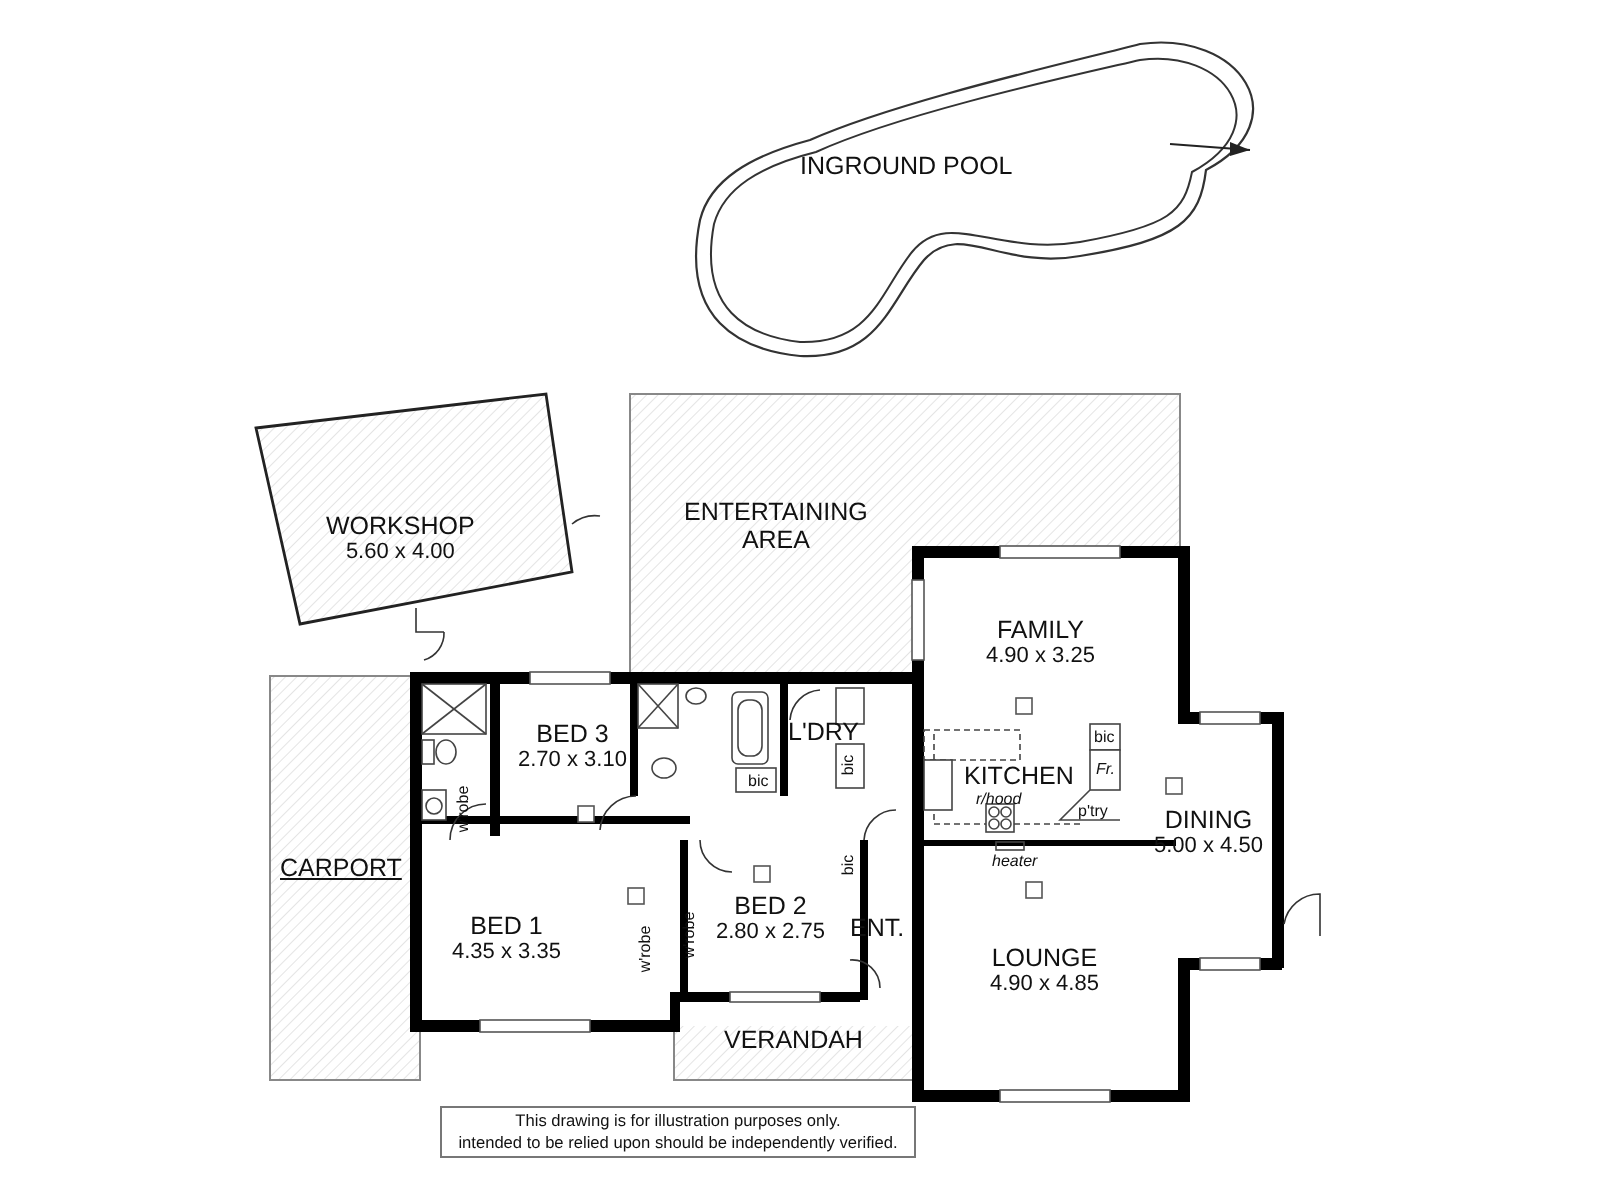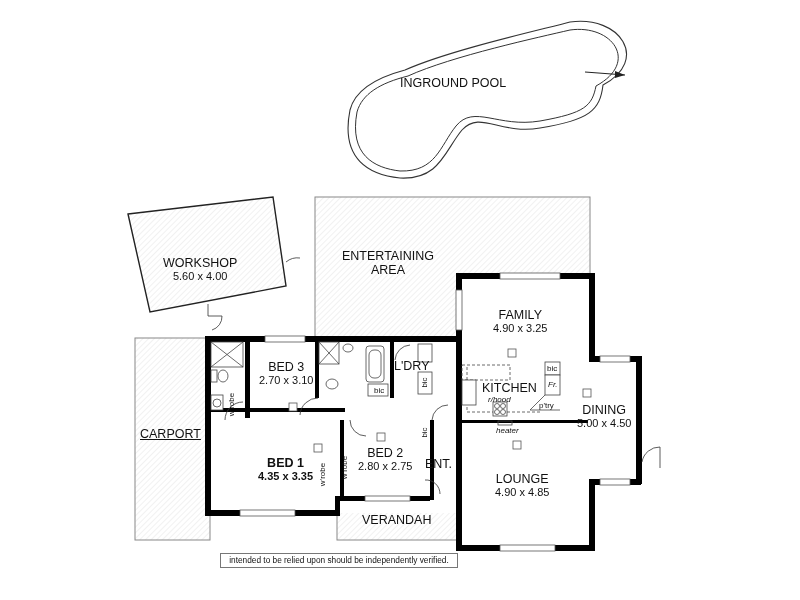--- a/index.html
+++ b/index.html
@@ -176,21 +176,21 @@
   </div>
 
 <div class="lbl" style="left:577px;top:403px;">
   <span class="name">DINING</span>
   <span class="dim">5.00 x 4.50</span>
 </div>
 <div class="lbl" style="left:495px;top:472px;">
   <span class="name">LOUNGE</span>
   <span class="dim">4.90 x 4.85</span>
 </div>
-<div class="lbl" style="left:258px;top:456px;font-weight:bold;">
+<div class="lbl" style="left:226px;top:456px;">
   <span class="name">BED 1</span>
   <span class="dim">4.35 x 3.35</span>
 </div>
 <div class="lbl" style="left:358px;top:446px;">
   <span class="name">BED 2</span>
   <span class="dim">2.80 x 2.75</span>
 </div>
 <div class="lbl" style="left:259px;top:360px;">
   <span class="name">BED 3</span>
   <span class="dim">2.70 x 3.10</span>
@@ -208,14 +208,15 @@
 <span class="small" style="left:547px;top:364px;font-style:normal;">bic</span>
 <span class="small" style="left:548px;top:380px;">Fr.</span>
 <span class="small" style="left:539px;top:401px;font-style:normal;">p'try</span>
 <span class="small" style="left:488px;top:395px;">r/hood</span>
 <span class="small" style="left:496px;top:426px;">heater</span>
 <span class="small vert" style="left:220px;top:400px;font-style:normal;">w'robe</span>
 <span class="small vert" style="left:311px;top:470px;font-style:normal;">w'robe</span>
 <span class="small vert" style="left:333px;top:463px;font-style:normal;">w'robe</span>
 
 <div class="disclaimer">
+  <div>This drawing is for illustration purposes only.</div>
   <div>intended to be relied upon should be independently verified.</div>
 </div>
 
 </body></html>

